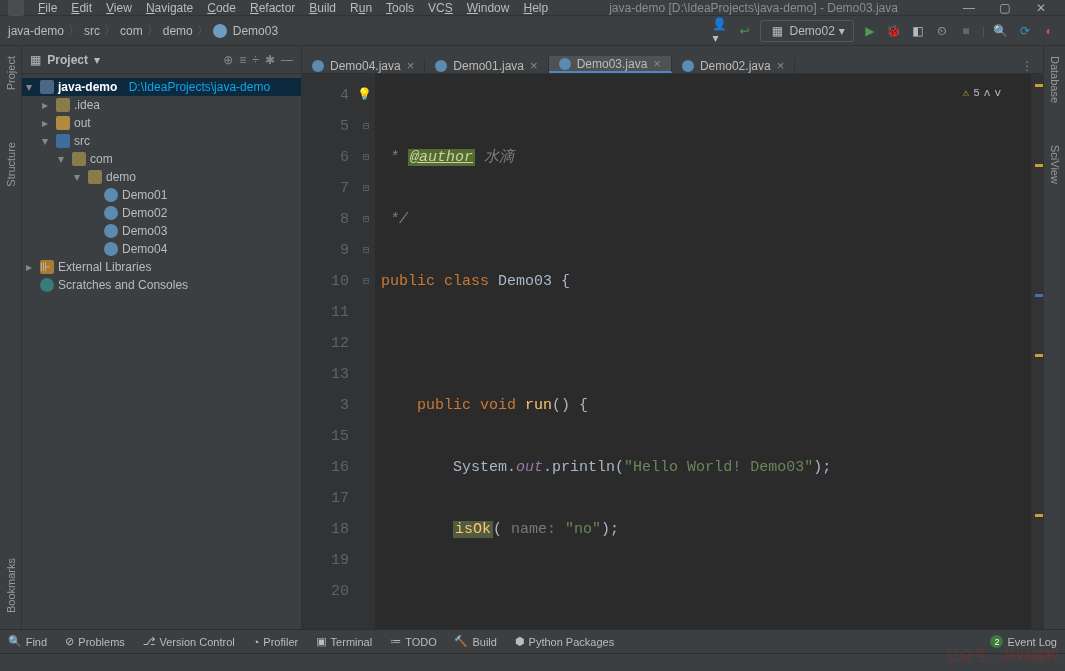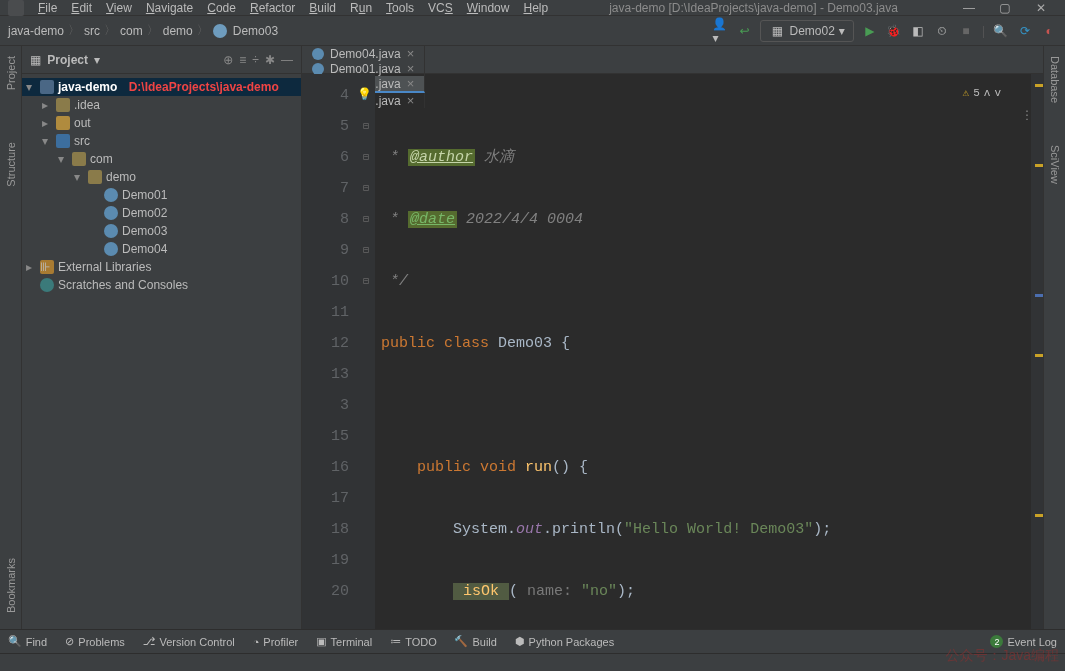--- a/index.html
+++ b/index.html
@@ -33,24 +33,24 @@
 .tree { flex:1; overflow:auto; padding:4px 0; }
 .node { display:flex; align-items:center; padding:2px 4px; gap:4px; cursor:pointer; white-space:nowrap; }
 .node.sel { background:#0d293e; color:#fff; }
 .arrow { width:10px; color:#888; }
 .node .fico { width:14px; height:14px; display:inline-block; border-radius:2px; }
 .fico.mod { background:#4a6785; }
 .fico.fold { background:#8a7b4a; }
 .fico.foldo { background:#b08b3e; }
 .fico.cls { background:#5b8bb0; border-radius:50%; }
 .fico.iml { background:#6a6a6a; }
-.dim { color:#ef4444;font-weight:bold; }
+.dim { color:#0ea5e9; }
 .indent1{padding-left:20px}.indent2{padding-left:36px}.indent3{padding-left:52px}.indent4{padding-left:68px}
 .editor { flex:1; display:flex; flex-direction:column; background:#2b2b2b; }
-.tabs { height:28px; display:flex; align-items:flex-start; background:#3c3f41; border-bottom:1px solid #323232;flex-direction:column; }
+.tabs { height:28px; display:flex; align-items:flex-end; background:#3c3f41; border-bottom:1px solid #323232; }
 .tab { display:flex; align-items:center; padding:0 10px; gap:6px; border-right:1px solid #323232; cursor:pointer; color:#bbb; }
 .tab.active { background:#4e5254; border-bottom:2px solid #4a88c7; }
 .tab .tico { width:12px; height:12px; border-radius:50%; background:#5b8bb0; }
 .tab .x { color:#888; font-size:13px; }
 .tabs .more { margin-left:auto; padding:0 10px; display:flex; align-items:center; color:#888; cursor:pointer; }
 .code { flex:1; display:flex; overflow:hidden; position:relative; font-family:Consolas,"Courier New",monospace; font-size:15px; }
 .lnums { width:55px; background:#313335; color:#606366; text-align:right; padding:6px 8px 0 0; line-height:31px; }
 .gut2 { width:18px; background:#313335; line-height:31px; padding-top:6px; }
 .gut2 .bulb { color:#f0a732; font-size:12px; }
 .gut2 .fold { color:#666; font-size:10px; text-align:center; }
@@ -59,21 +59,21 @@
 .hl-author { background:#556b2f; color:#c5d4a9; text-decoration:underline; font-weight:normal; font-style:italic; padding:0 2px; }
 .hl-date { background:#556b2f; color:#77b767; font-style:italic; text-decoration:underline; padding:0 2px; }
 .cm { color:#808080; font-style:italic; }
 .kw { color:#cc7832; }
 .id { color:#a9b7c6; }
 .cls { color:#a9b7c6; }
 .fn { color:#ffc66d; }
 .str { color:#6a8759; }
 .fld { color:#9876aa; font-style:italic; }
 .hint { color:#787878; }
-.hlbox { background:#515b42; padding:0 10px; }
+.hlbox { background:#515b42; padding:0 2px; }
 .badge { position:absolute; top:4px; right:30px; color:#bbb; font-size:11px; display:flex; align-items:center; gap:4px; }
 .badge .warn { color:#c9a227; }
 .stripe { width:12px; background:#313335; position:relative; }
 .stripe .m { position:absolute; right:0; width:8px; height:3px; background:#c9a227; }
 .stripe .m2 { position:absolute; right:0; width:8px; height:3px; background:#4b6eaf; }
 .tool-bar { height:24px; background:#3c3f41; border-top:1px solid #2d2d2d; display:flex; align-items:center; padding:0 8px; gap:18px; font-size:11px; }
 .tool-bar span { display:flex; align-items:center; gap:4px; cursor:pointer; }
 .status { height:24px; background:#3c3f41; border-top:1px solid #2d2d2d; display:flex; align-items:center; padding:0 8px; font-size:11px; gap:14px; }
 .evt { margin-left:auto; display:flex; align-items:center; gap:4px; }
 .evt .bub{ background:#3b7a3b; color:#fff; border-radius:50%; width:13px; height:13px; font-size:9px; display:flex; align-items:center; justify-content:center; }
@@ -274,21 +274,20 @@
           <div></div>
           <div></div>
           <div></div>
           <div class="fold">⊟</div>
           <div class="fold">⊟</div>
           <div></div>
       </div>
       <div class="src">
         <div class="badge"><span class="warn">⚠</span><span>5</span> <span>ʌ</span> <span>v</span></div>
 <div class="row"> <span class="cm">*</span> <span class="hl-author">@author</span> <span class="cm">水滴</span></div>
-<div class="row"> <span class="cm">*</span> <span class="hl-date">@date</span> <span class="cm">2022/4/4 0004</span></div>
 <div class="row"> <span class="cm">*/</span></div>
 <div class="row"><span class="kw">public</span> <span class="kw">class</span> <span class="cls">Demo03</span> <span class="id">{</span></div>
 <div class="row"></div>
 <div class="row">    <span class="kw">public</span> <span class="kw">void</span> <span class="fn">run</span><span class="id">() {</span></div>
 <div class="row">        <span class="id">System</span><span class="id">.</span><span class="fld">out</span><span class="id">.</span><span class="id">println</span><span class="id">(</span><span class="str">"Hello World! Demo03"</span><span class="id">);</span></div>
 <div class="row">        <span class="hlbox"><span class="fn">isOk</span></span><span class="id">(</span><span class="hint"> name: </span><span class="str">"no"</span><span class="id">);</span></div>
 
 
 
 

